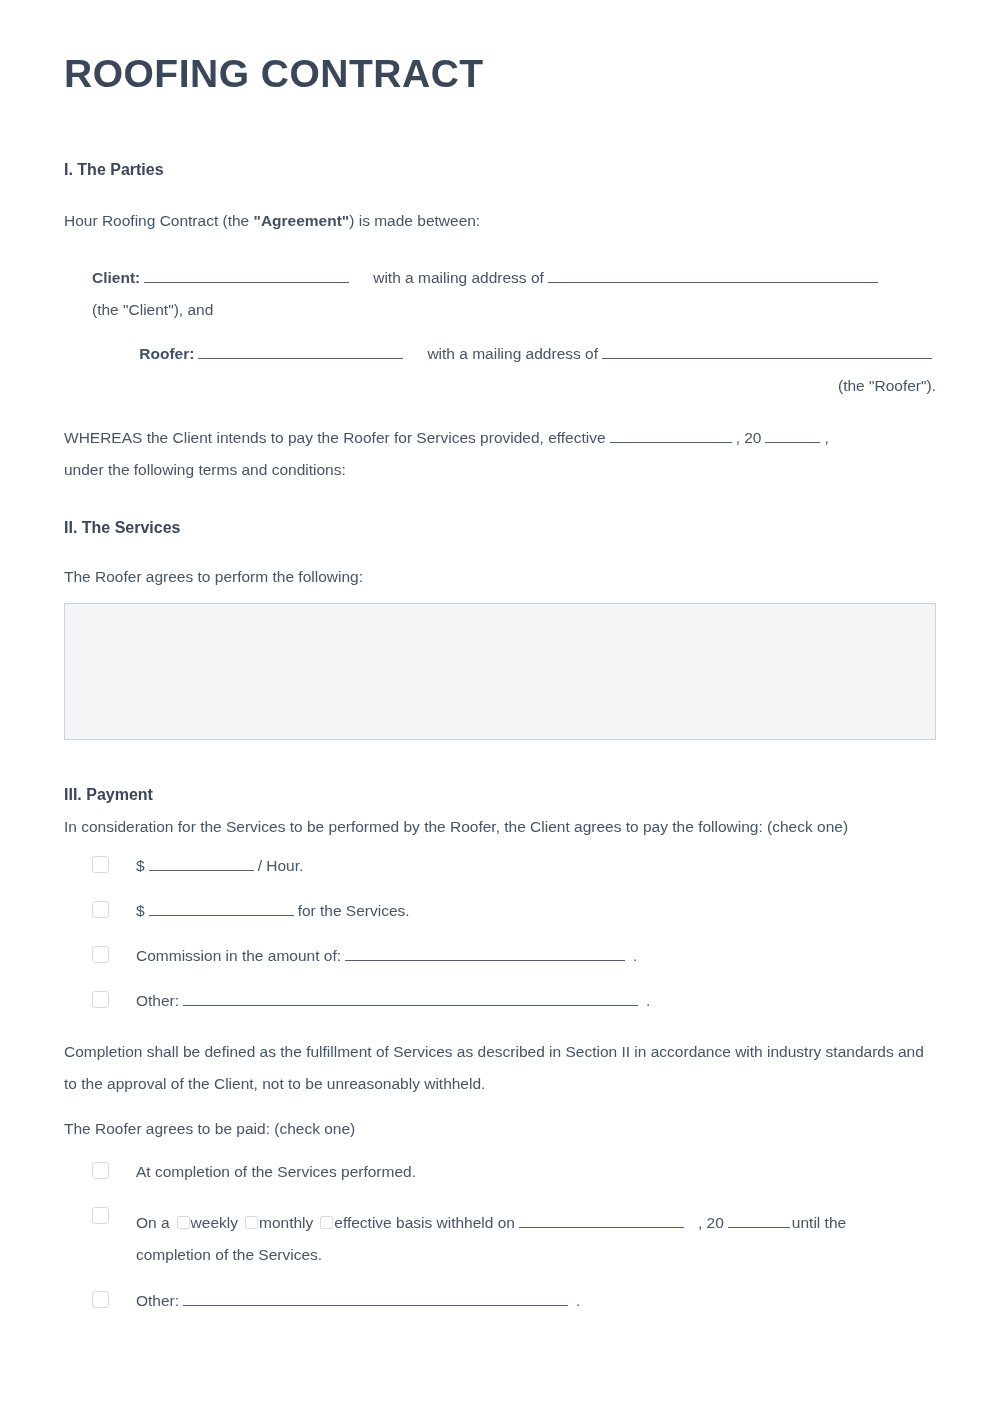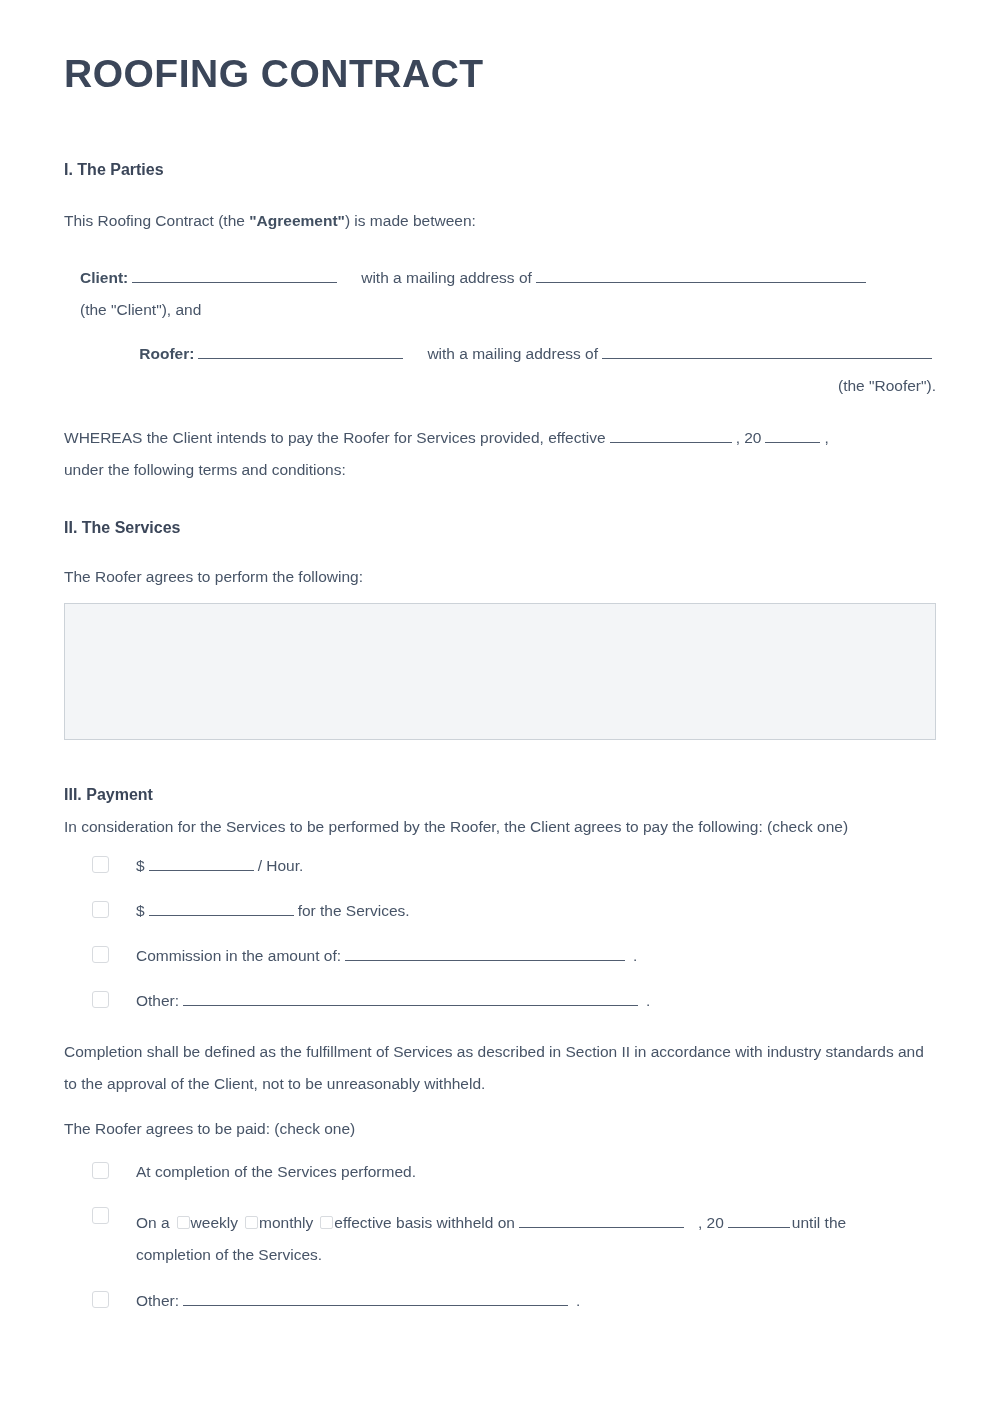--- a/index.html
+++ b/index.html
@@ -30,21 +30,21 @@
     font-weight: 700;
     color: #3b4659;
     line-height: 24px;
   }
   .h-parties { margin-top: 62px; }
   .h-services { margin-top: 30px; }
   .h-payment { margin-top: 43px; }
   p.body-line { line-height: 22px; }
   .intro-parties { margin-top: 28px; }
   .bold { font-weight: 700; color: #425062; }
-  .indent { margin-left: 16px; }
+  .indent { margin-left: 28px; }
   .party-block { margin-top: 30px; line-height: 32px; }
   .party-block + .party-block { margin-top: 12px; text-align: right; }
   .party-label { font-weight: 700; color: #425062; }
   .blank {
     display: inline-block;
     border-bottom: 1.5px solid #515d70;
     height: 15px;
     vertical-align: baseline;
     margin: 0 4px;
   }
@@ -109,21 +109,21 @@
 </style>
 </head>
 <body>
 
 <div class="page">
 
   <h1 class="doc-title">ROOFING CONTRACT</h1>
 
   <h2 class="section-heading h-parties">I. The Parties</h2>
 
-  <p class="body-line intro-parties"><span>This Roofing Contract (the </span><span class="bold">"Agreement"</span><span>) is made between:</span></p>
+  <p class="body-line intro-parties"><span>Hour Roofing Contract (the </span><span class="bold">"Agreement"</span><span>) is made between:</span></p>
 
   <div class="party-block indent">
     <div><span class="party-label">Client:</span><span class="blank w-name"></span><span class="gap-l">with a mailing address of</span><span class="blank w-mail"></span></div>
     <div>(the "Client"), and</div>
   </div>
 
   <div class="party-block indent">
     <div><span class="party-label">Roofer:</span><span class="blank w-name"></span><span class="gap-l">with a mailing address of</span><span class="blank w-mail"></span></div>
     <div>(the "Roofer").</div>
   </div>

